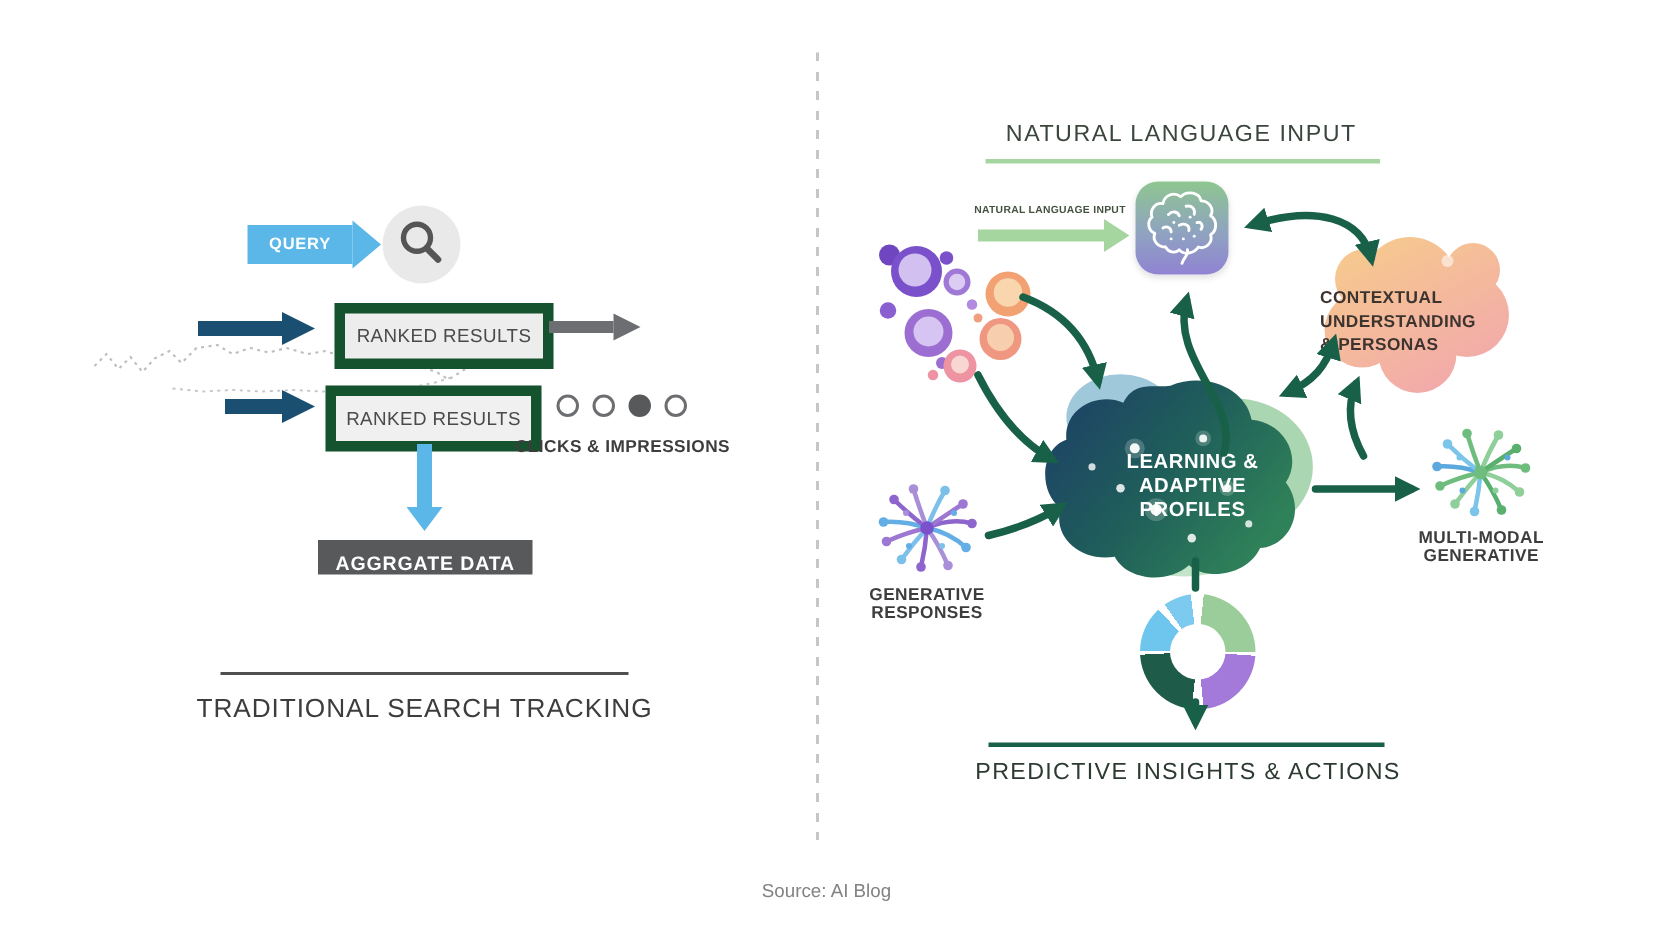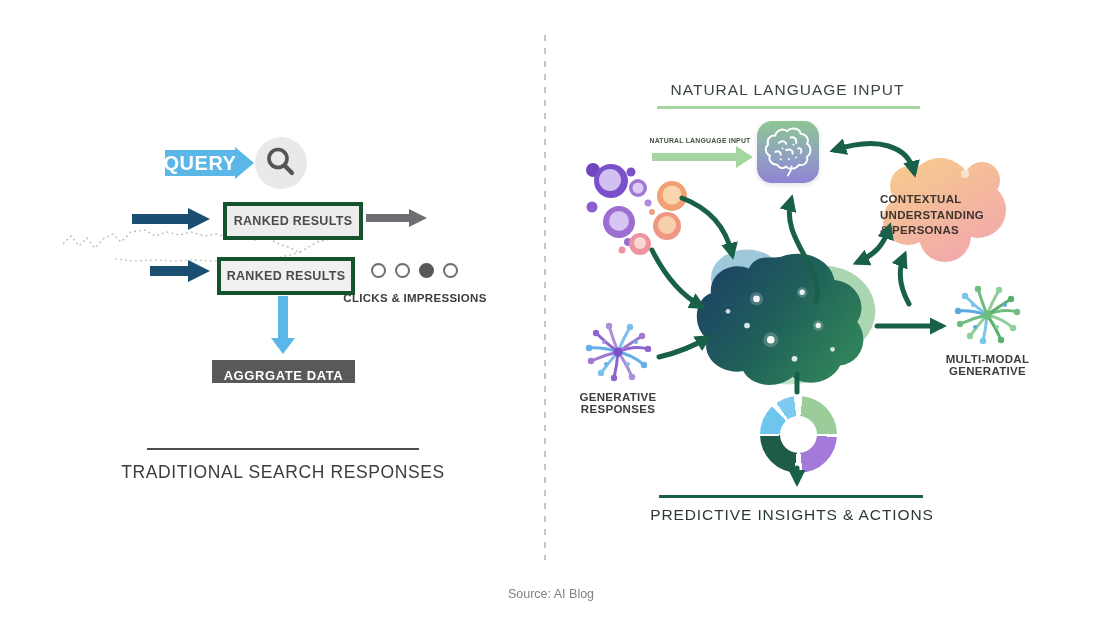--- a/index.html
+++ b/index.html
@@ -4,32 +4,32 @@
 <style>
   html,body{margin:0;padding:0;background:#fff;}
   .canvas{position:relative;width:1102px;height:630px;background:#ffffff;overflow:hidden;
           font-family:"Liberation Sans", sans-serif;}
   .abs{position:absolute;}
   .pre{white-space:pre-line;}
 
   
   .query-arrow{left:165px;top:147px;display:flex;align-items:center;}
   .query-arrow .shaft{width:70px;height:26px;background:#5ab7e8;display:flex;align-items:center;justify-content:center;
-      color:#fff;font-size:20px;font-weight:bold;letter-spacing:.5px;}
+      color:#fff;font-size:11px;font-weight:bold;letter-spacing:.5px;}
   .query-arrow .head{width:0;height:0;border-top:16px solid transparent;border-bottom:16px solid transparent;border-left:19px solid #5ab7e8;}
 
   .magnifier{left:255px;top:137px;width:52px;height:52px;border-radius:50%;background:#e9e9e9;}
 
   .harrow{display:flex;align-items:center;}
   .harrow .shaft{background:#1b4f72;height:10px;}
   .harrow .head{width:0;height:0;border-top:11px solid transparent;border-bottom:11px solid transparent;border-left:22px solid #1b4f72;}
   .harrow.gray .shaft{background:#6d6e71;height:8px;}
   .harrow.gray .head{border-top:9px solid transparent;border-bottom:9px solid transparent;border-left:18px solid #6d6e71;}
 
-  .result-box{background:#ededed;border:4px solid #14532d;color:#4a4a4a;font-size:12.5px;font-weight:bold;
+  .result-box{background:#ededed;border:7px solid #14532d;color:#4a4a4a;font-size:12.5px;font-weight:normal;
       letter-spacing:.3px;display:flex;align-items:center;justify-content:center;}
   .dark-box{background:#58595b;color:#fff;font-size:13px;font-weight:bold;letter-spacing:.6px;
       display:flex;align-items:flex-end;justify-content:center;}
 
   .circles-row{left:371px;top:263px;display:flex;gap:9px;}
   .click-circle{width:15px;height:15px;border-radius:50%;border:2.5px solid #6d6e71;background:#fff;box-sizing:border-box;}
   .click-circle.filled{background:#58595b;border-color:#58595b;}
 
   .small-caps-label{font-size:11.5px;font-weight:bold;color:#3d3d3d;letter-spacing:.3px;text-align:center;}
 
@@ -129,21 +129,21 @@
   <div class="abs down-arrow">
     <div class="shaft"></div>
       <div class="head"></div>
   </div>
 
   <div class="abs dark-box" style="left:212px;top:360px;width:143px;height:23px;">
     <span>AGGRGATE DATA</span>
   </div>
 
   <div class="abs rule" style="left:147px;top:448px;width:272px;"></div>
-  <div class="abs panel-caption" style="left:118px;top:462px;width:330px;">TRADITIONAL SEARCH RESPONSES</div>
+  <div class="abs panel-caption" style="left:118px;top:462px;width:330px;">TRADITIONAL SEARCH TRACKING</div>
 
   <div class="abs divider"></div>
 
   <div class="abs rp-header" style="left:650px;top:81px;width:275px;">NATURAL LANGUAGE INPUT</div>
   <div class="abs underline" style="left:657px;top:106px;width:263px;"></div>
 
   <div class="abs tiny-label" style="left:648px;top:137px;width:104px;">NATURAL LANGUAGE INPUT</div>
   <div class="abs green-arrow">
     <div class="shaft"></div>
       <div class="head"></div>
@@ -230,20 +230,23 @@
       <circle cx="85" cy="105" r="8" opacity="0.2"></circle>
         <circle cx="85" cy="105" r="4" opacity="0.95"></circle>
       <circle cx="135" cy="90" r="5.5" opacity="0.2"></circle>
         <circle cx="135" cy="90" r="2.8" opacity="0.9"></circle>
       <circle cx="60" cy="90" r="3" opacity="0.85"></circle>
       <circle cx="110" cy="125" r="3" opacity="0.85"></circle>
       <circle cx="150" cy="115" r="2.5" opacity="0.8"></circle>
       <circle cx="40" cy="75" r="2.5" opacity="0.8"></circle>
     </g>
   </svg>
+  <div class="abs cloud-text pre" style="left:737px;top:300px;width:116px;">LEARNING &amp;
+ADAPTIVE
+PROFILES</div>
 
   <svg class="abs" style="left:578px;top:312px;" width="80" height="80" viewBox="0 0 80 80" fill="none" stroke-width="3" stroke-linecap="round">
     <path d="M40,40 q16,-7 30,-3" stroke="#8d65cc"></path>
       <circle cx="70" cy="37" r="3.2" fill="#8d65cc" stroke="none"></circle>
     <path d="M40,40 q15,3 26,13" stroke="#64aee6"></path>
       <circle cx="66" cy="53" r="3.2" fill="#64aee6" stroke="none"></circle>
     <path d="M40,40 q8,11 14,25" stroke="#a88fd8"></path>
       <circle cx="54" cy="65" r="3.2" fill="#a88fd8" stroke="none"></circle>
     <path d="M40,40 q-1,13 -4,26" stroke="#8d65cc"></path>
       <circle cx="36" cy="66" r="3.2" fill="#8d65cc" stroke="none"></circle>

